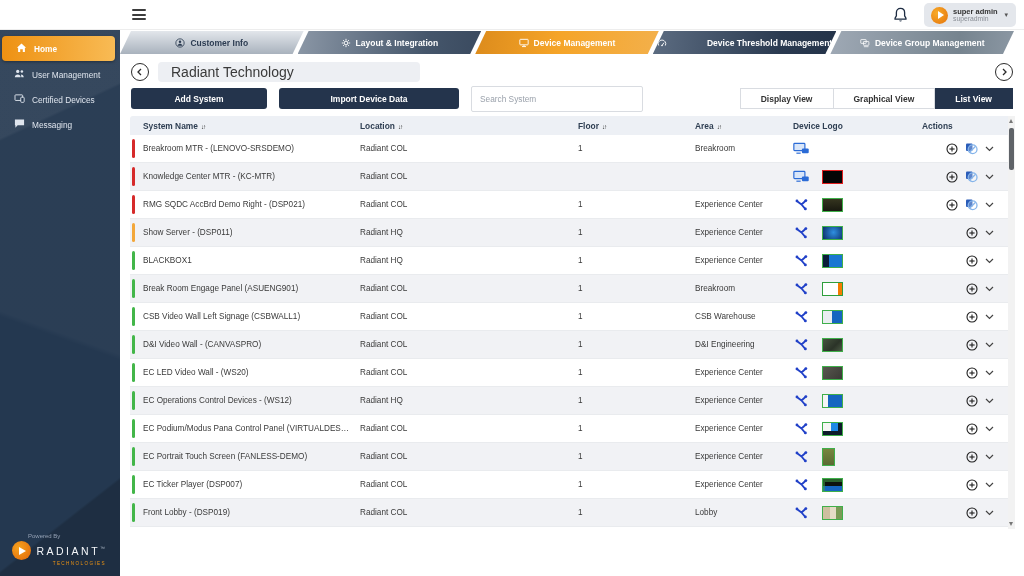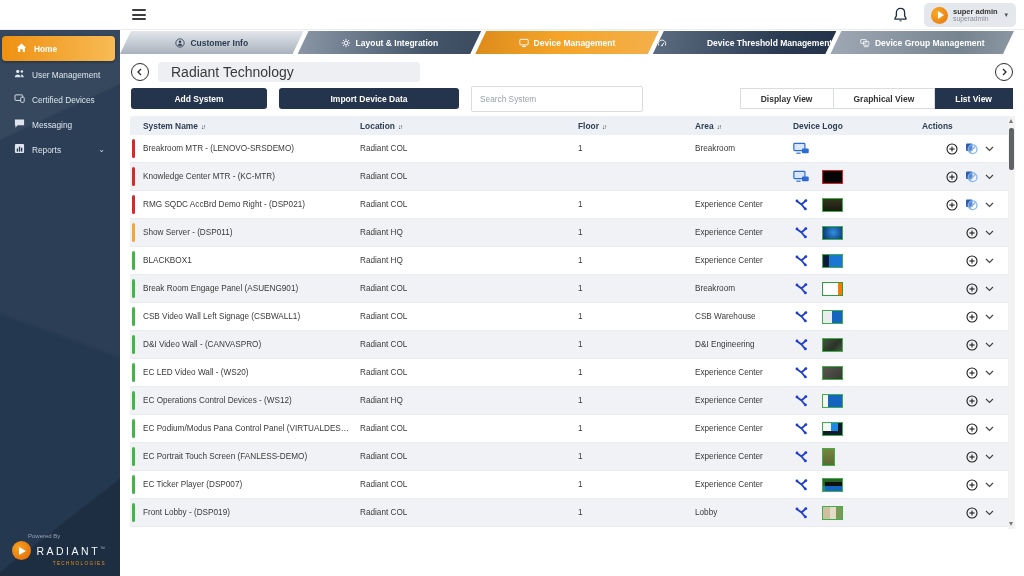--- a/index.html
+++ b/index.html
@@ -227,30 +227,20 @@
               <rect x="8" y="4" width="4" height="6" rx="0.8" fill="#243850" stroke="#dfe5ee" stroke-width="1.1"></rect>
             </svg></span>
     <span class="side-label">Certified Devices</span>
   </div>
         <div class="side-item">
     <span class="side-icon"><svg viewBox="0 0 12 11">
               <path d="M1 1h10v6.5H4L1.5 10V7.5H1z" fill="#dfe5ee"></path>
             </svg></span>
     <span class="side-label">Messaging</span>
   </div>
-        <div class="side-item">
-    <span class="side-icon"><svg viewBox="0 0 12 12">
-              <rect x="1" y="1" width="10" height="10" rx="1.2" fill="#dfe5ee"></rect>
-              <rect x="3" y="6" width="1.5" height="3.4" fill="#243850"></rect>
-              <rect x="5.3" y="4" width="1.5" height="5.4" fill="#243850"></rect>
-              <rect x="7.6" y="5.2" width="1.5" height="4.2" fill="#243850"></rect>
-            </svg></span>
-    <span class="side-label">Reports</span>
-  <span class="side-caret">⌄</span>
-        </div>
       </div>
     <div class="powered">
       <div class="powered-by">Powered By</div>
       <div class="brand-row">
         <span class="brand-circle"></span>
         <span class="brand-name"><span>RADIANT</span><span class="brand-tm">™</span></span>
       </div>
       <div class="brand-sub">TECHNOLOGIES</div>
     </div>
   </div>

